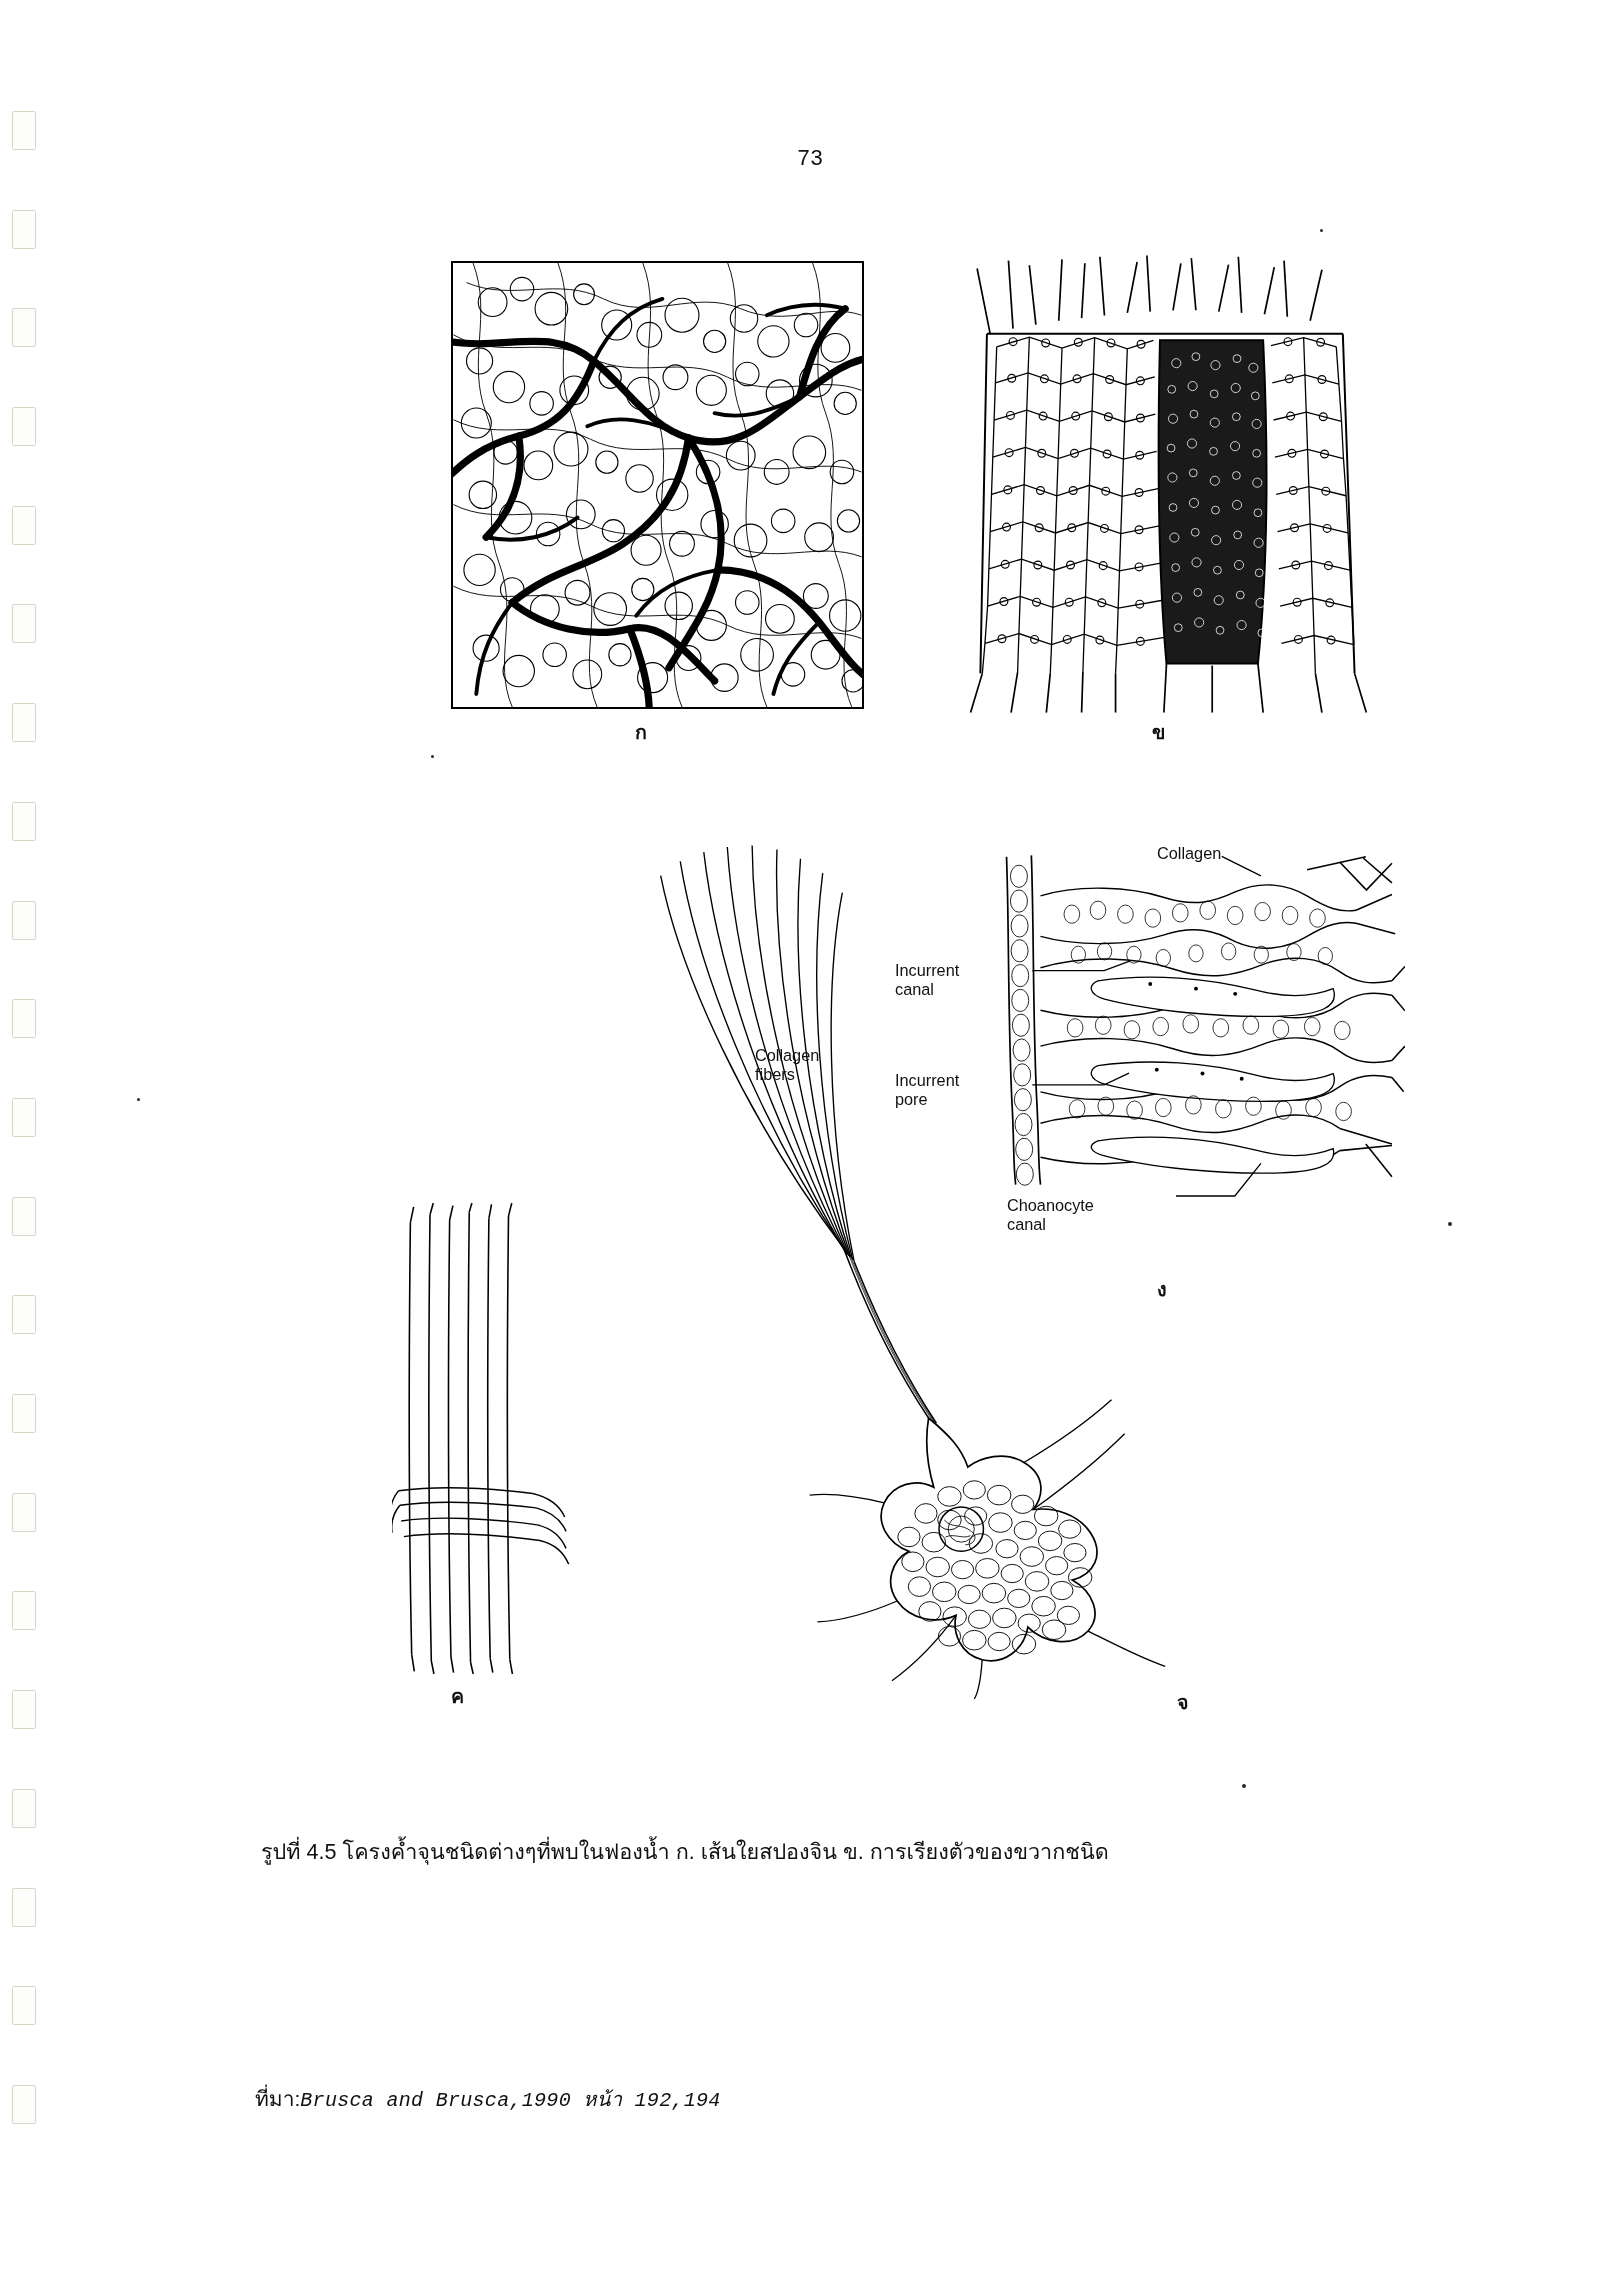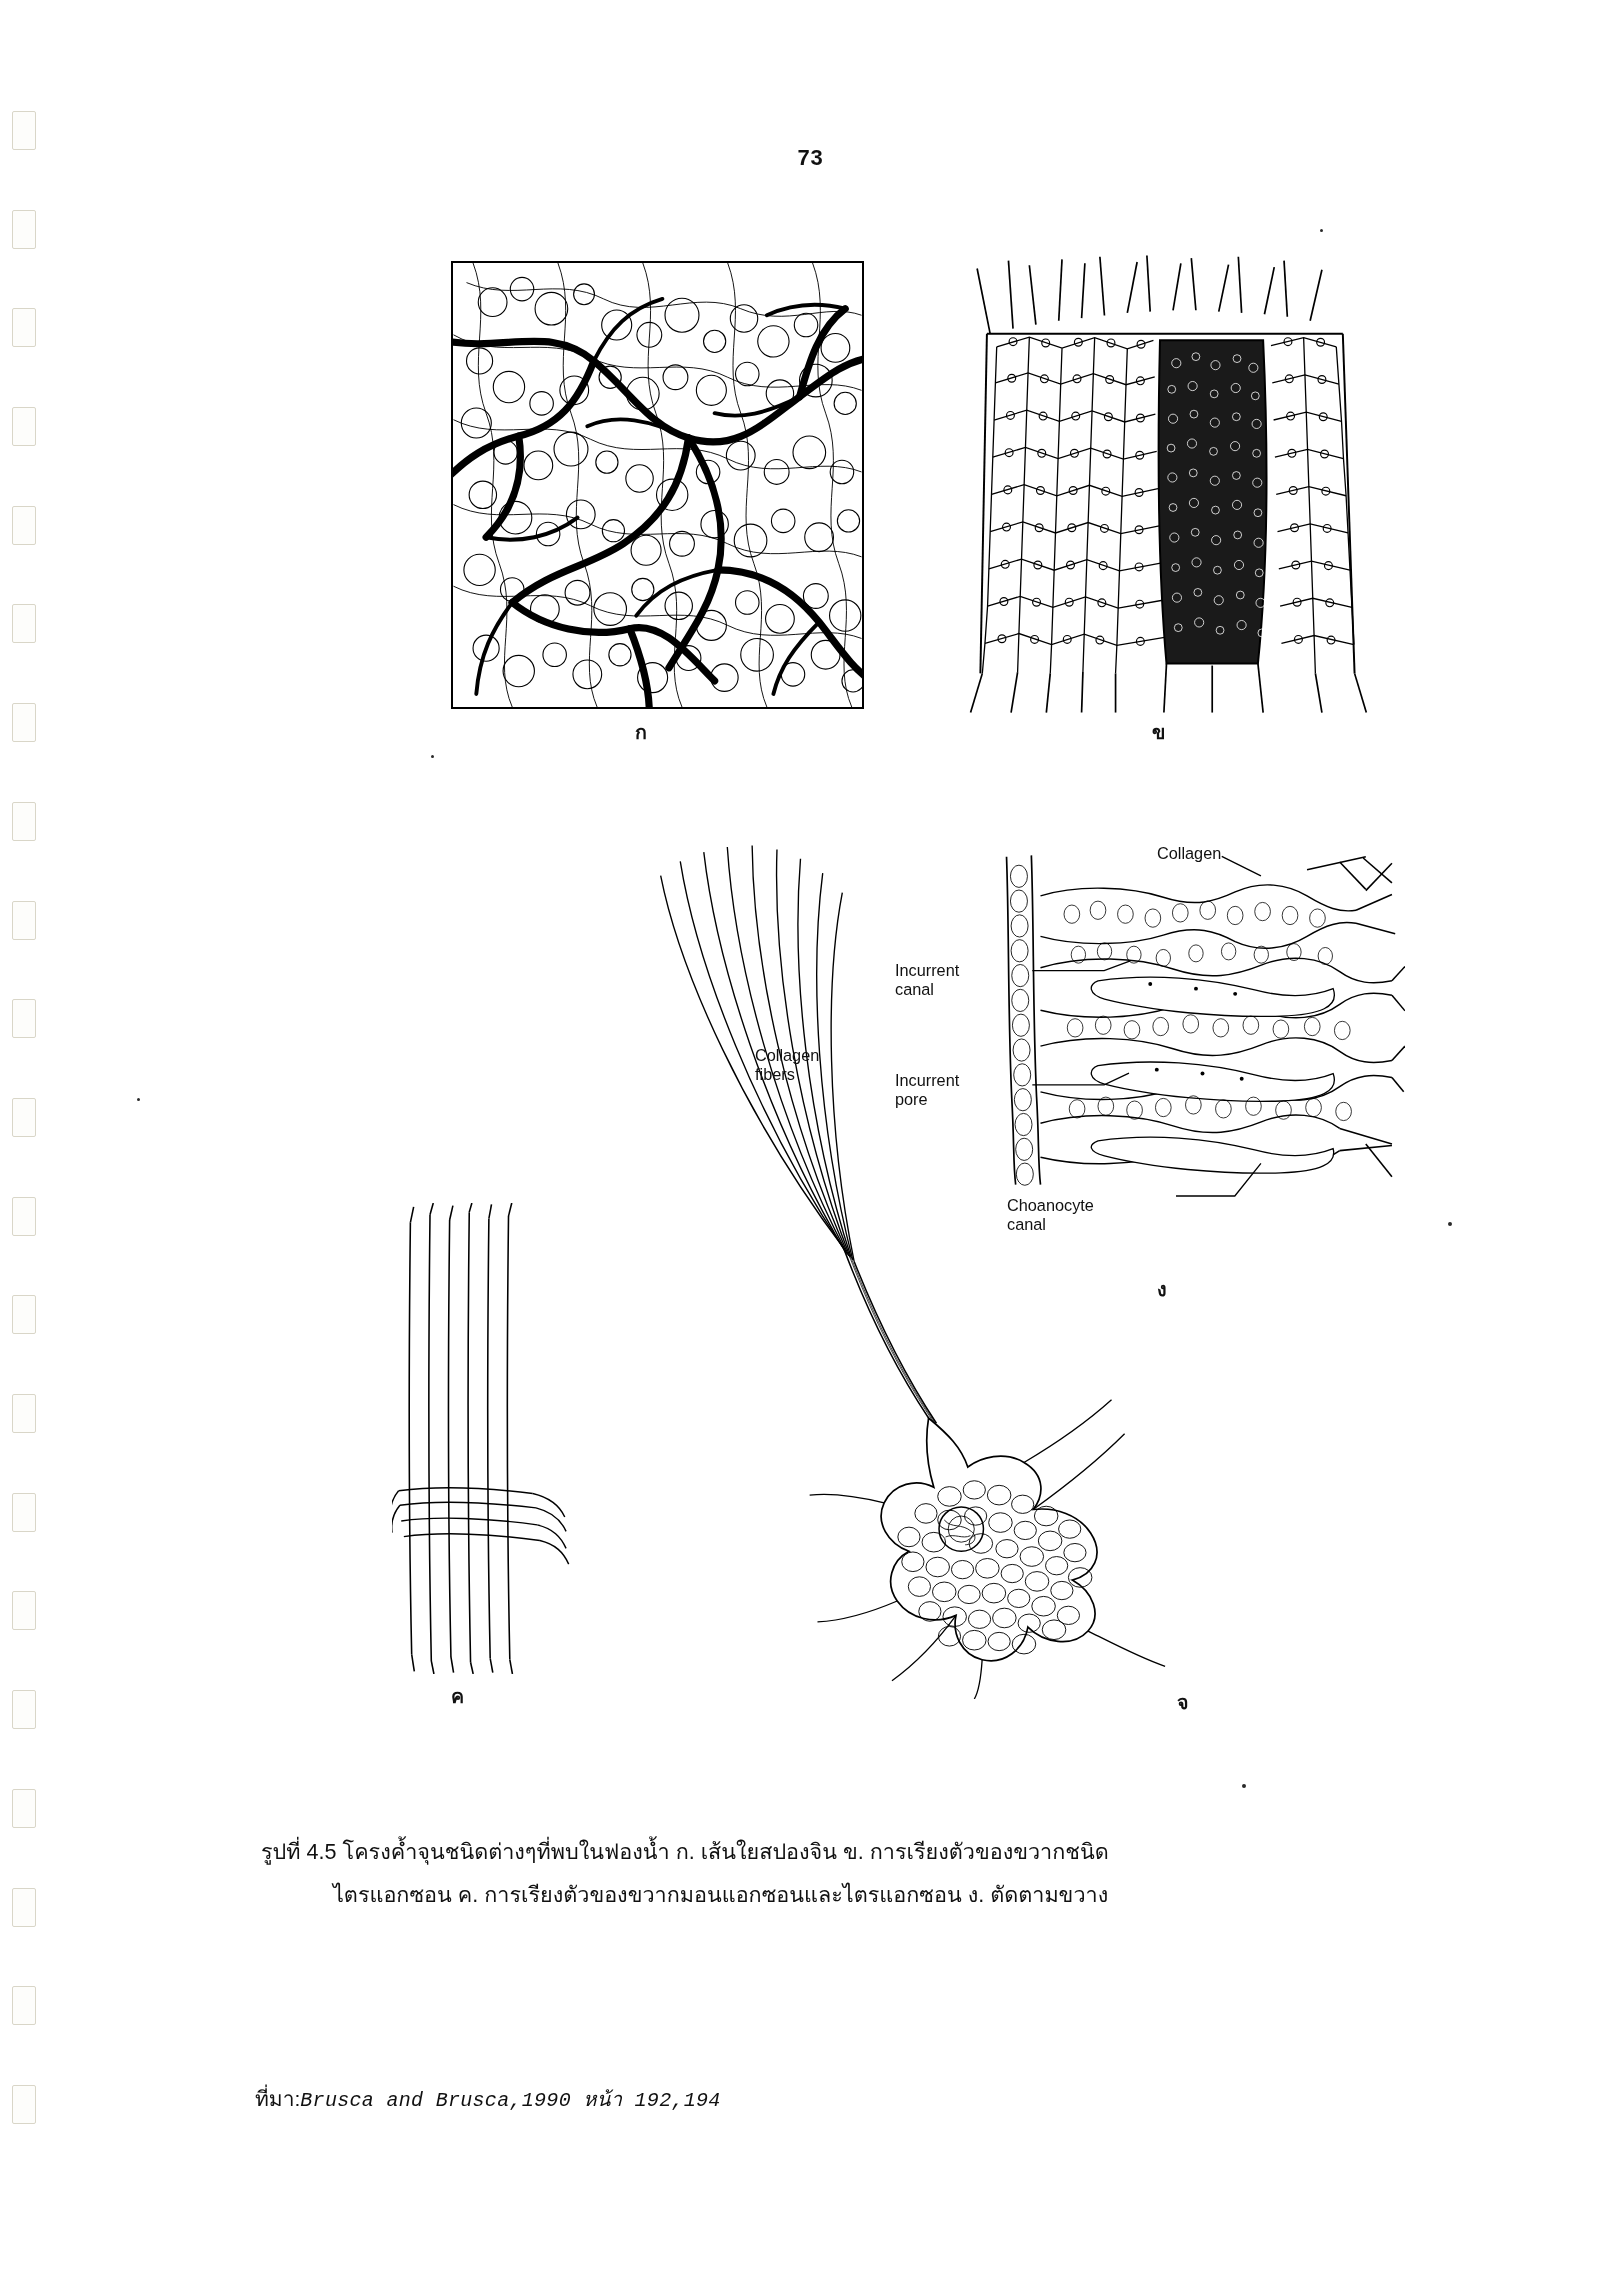--- a/index.html
+++ b/index.html
@@ -35,21 +35,21 @@
   }
 
   
   #page-number {
     position: absolute;
     top: 145px;
     left: 0;
     width: 1621px;
     text-align: center;
     font-family: "Liberation Sans", sans-serif;
-    font-weight: bold;
+    font-weight: normal;
     font-size: 22px;
     letter-spacing: 0.7px;
   }
 
   
   .panel-label {
     position: absolute;
     font-family: "Liberation Sans", sans-serif;
     font-weight: bold;
     font-size: 19.6px;
@@ -784,19 +784,18 @@
 <div class="panel-label" style="left:1177px; top:1686px;">จ</div>
 
 <div class="speck" style="left:431px; top:755px; width:3.3px; height:3.3px;"></div>
 <div class="speck" style="left:1320px; top:229px; width:3.3px; height:3.3px;"></div>
 <div class="speck" style="left:1448px; top:1222px; width:3.9px; height:3.9px;"></div>
 <div class="speck" style="left:1242px; top:1784px; width:3.9px; height:3.9px;"></div>
 <div class="speck" style="left:137px; top:1098px; width:3.3px; height:3.3px;"></div>
 
 <div id="caption">
   <div class="line l1">รูปที่ 4.5  โครงค้ำจุนชนิดต่างๆที่พบในฟองน้ำ  ก. เส้นใยสปองจิน  ข. การเรียงตัวของขวากชนิด</div>
-  <div class="line l2">ไตรแอกซอน  ค. การเรียงตัวของขวากมอนแอกซอนและไตรแอกซอน  ง. ตัดตามขวาง</div>
 </div>
 
 <div id="source">
   <span class="src-thai">ที่มา:</span><span class="src-mono">Brusca and Brusca,1990 หน้า 192,194</span>
 </div>
 
 
 </body></html>

